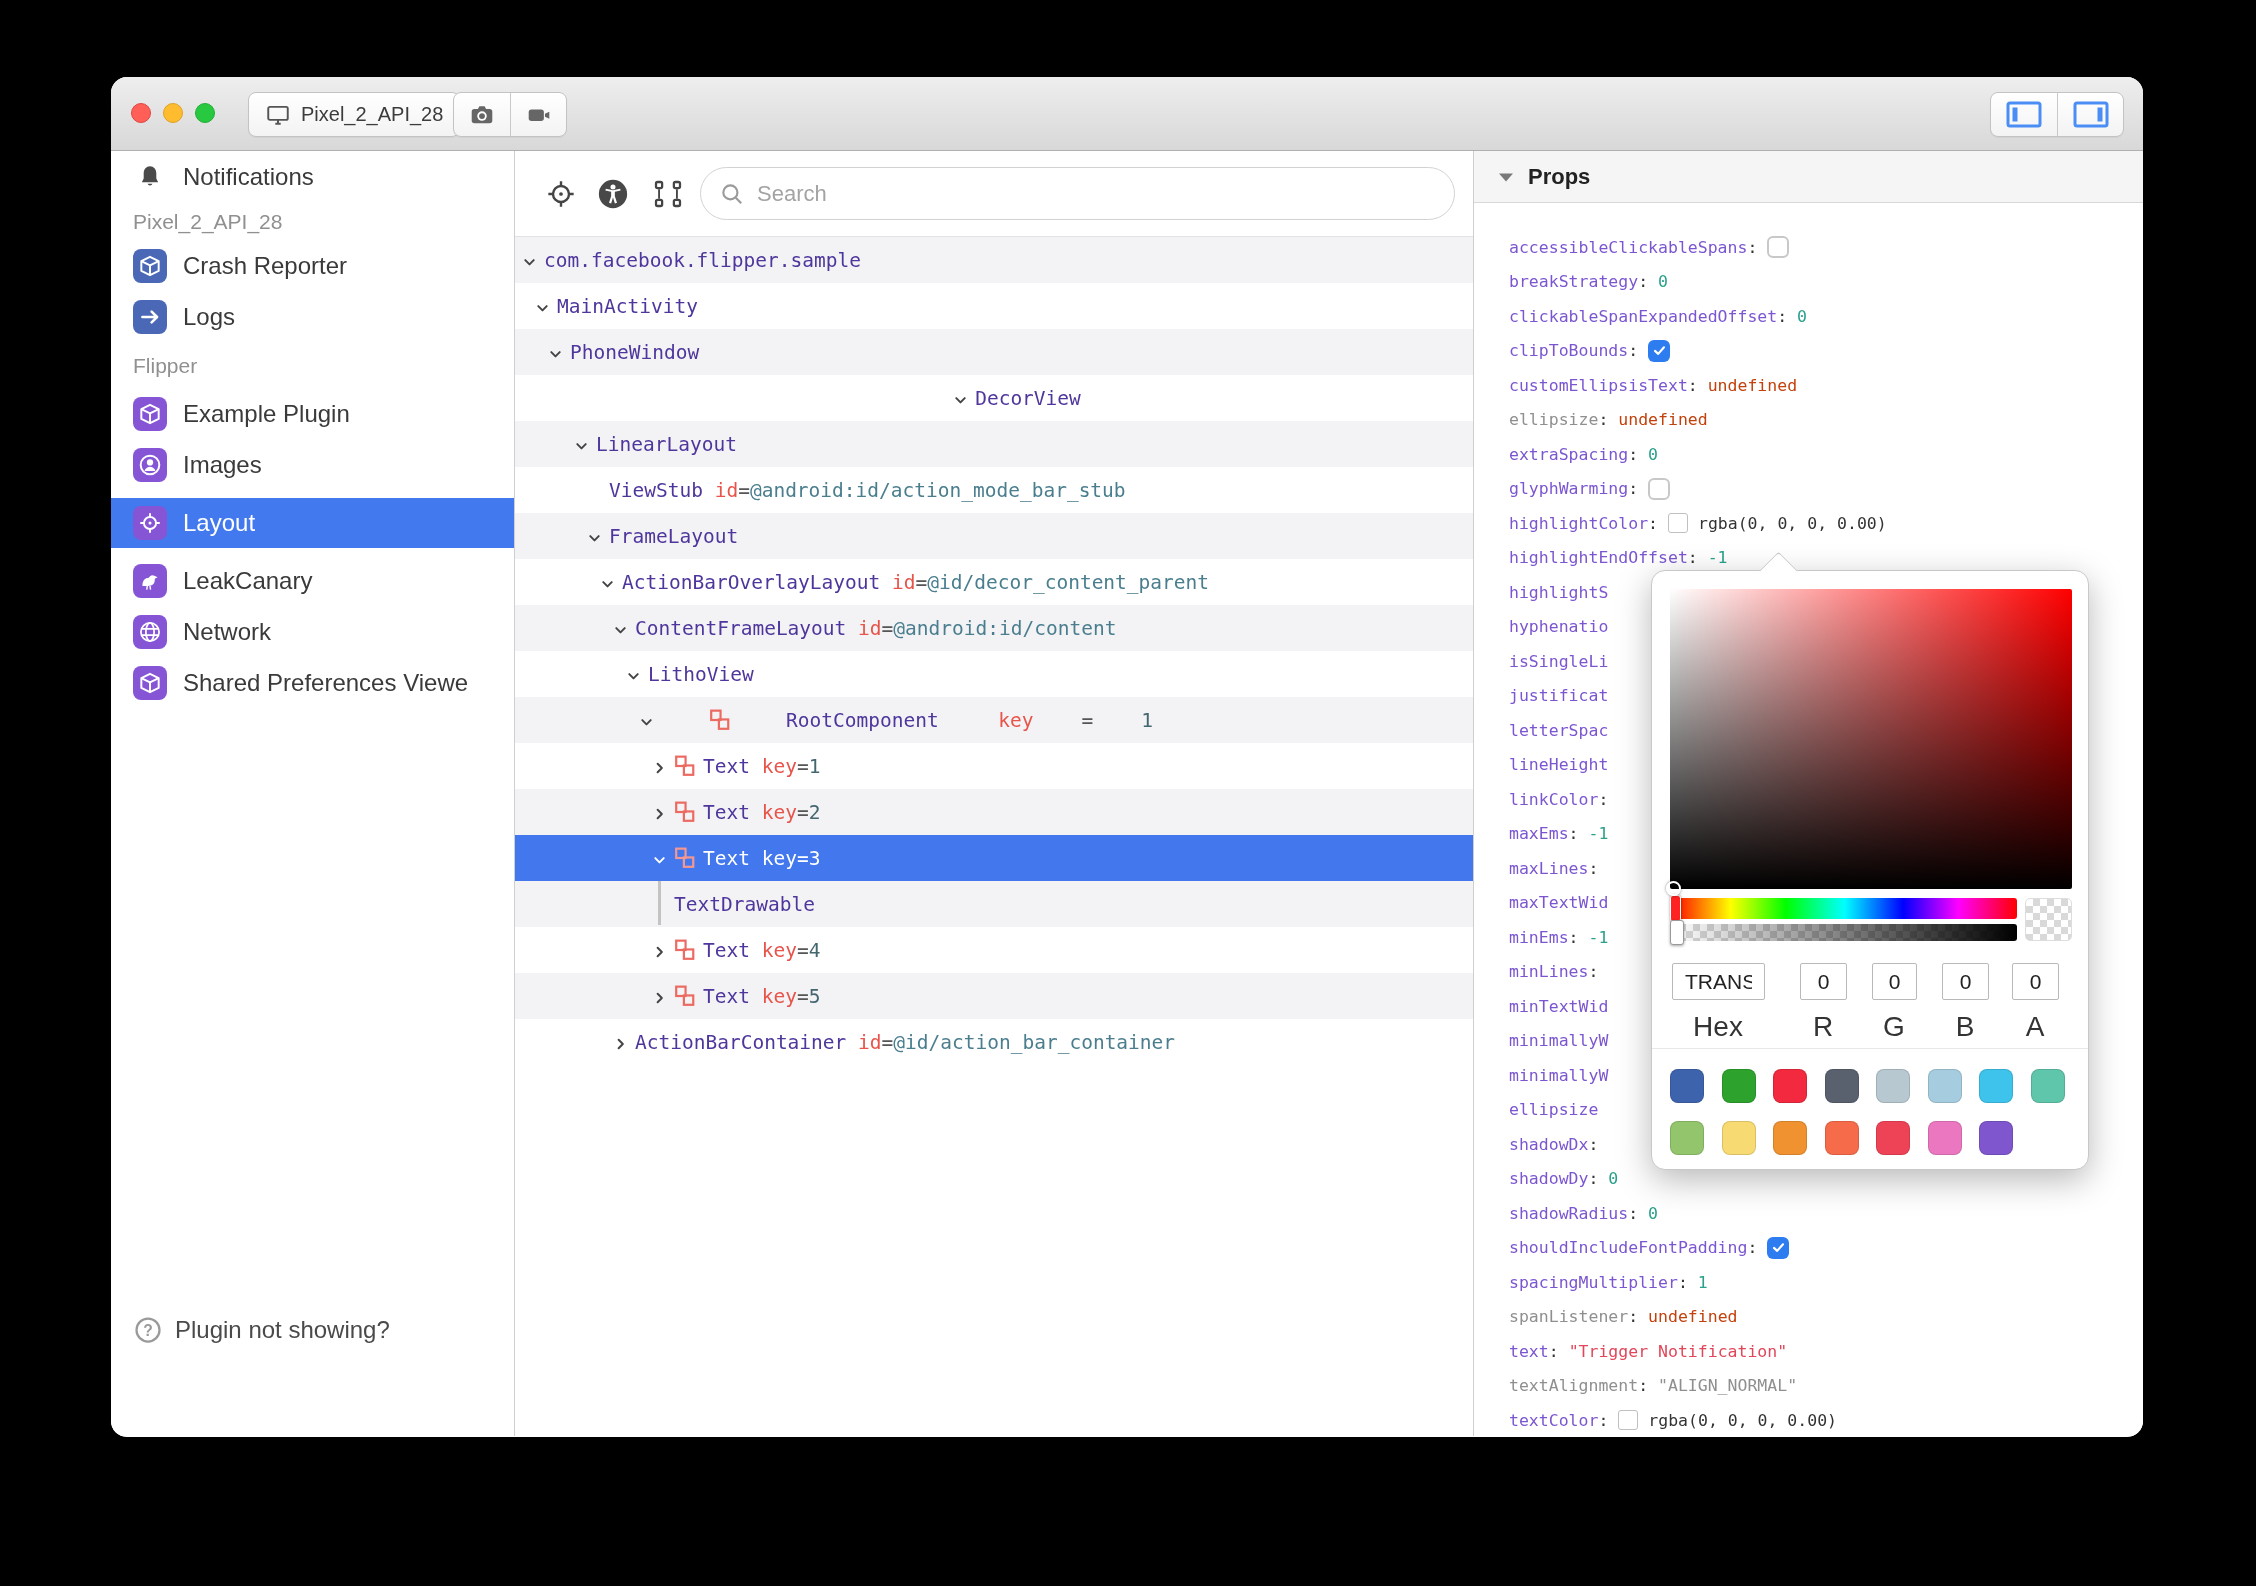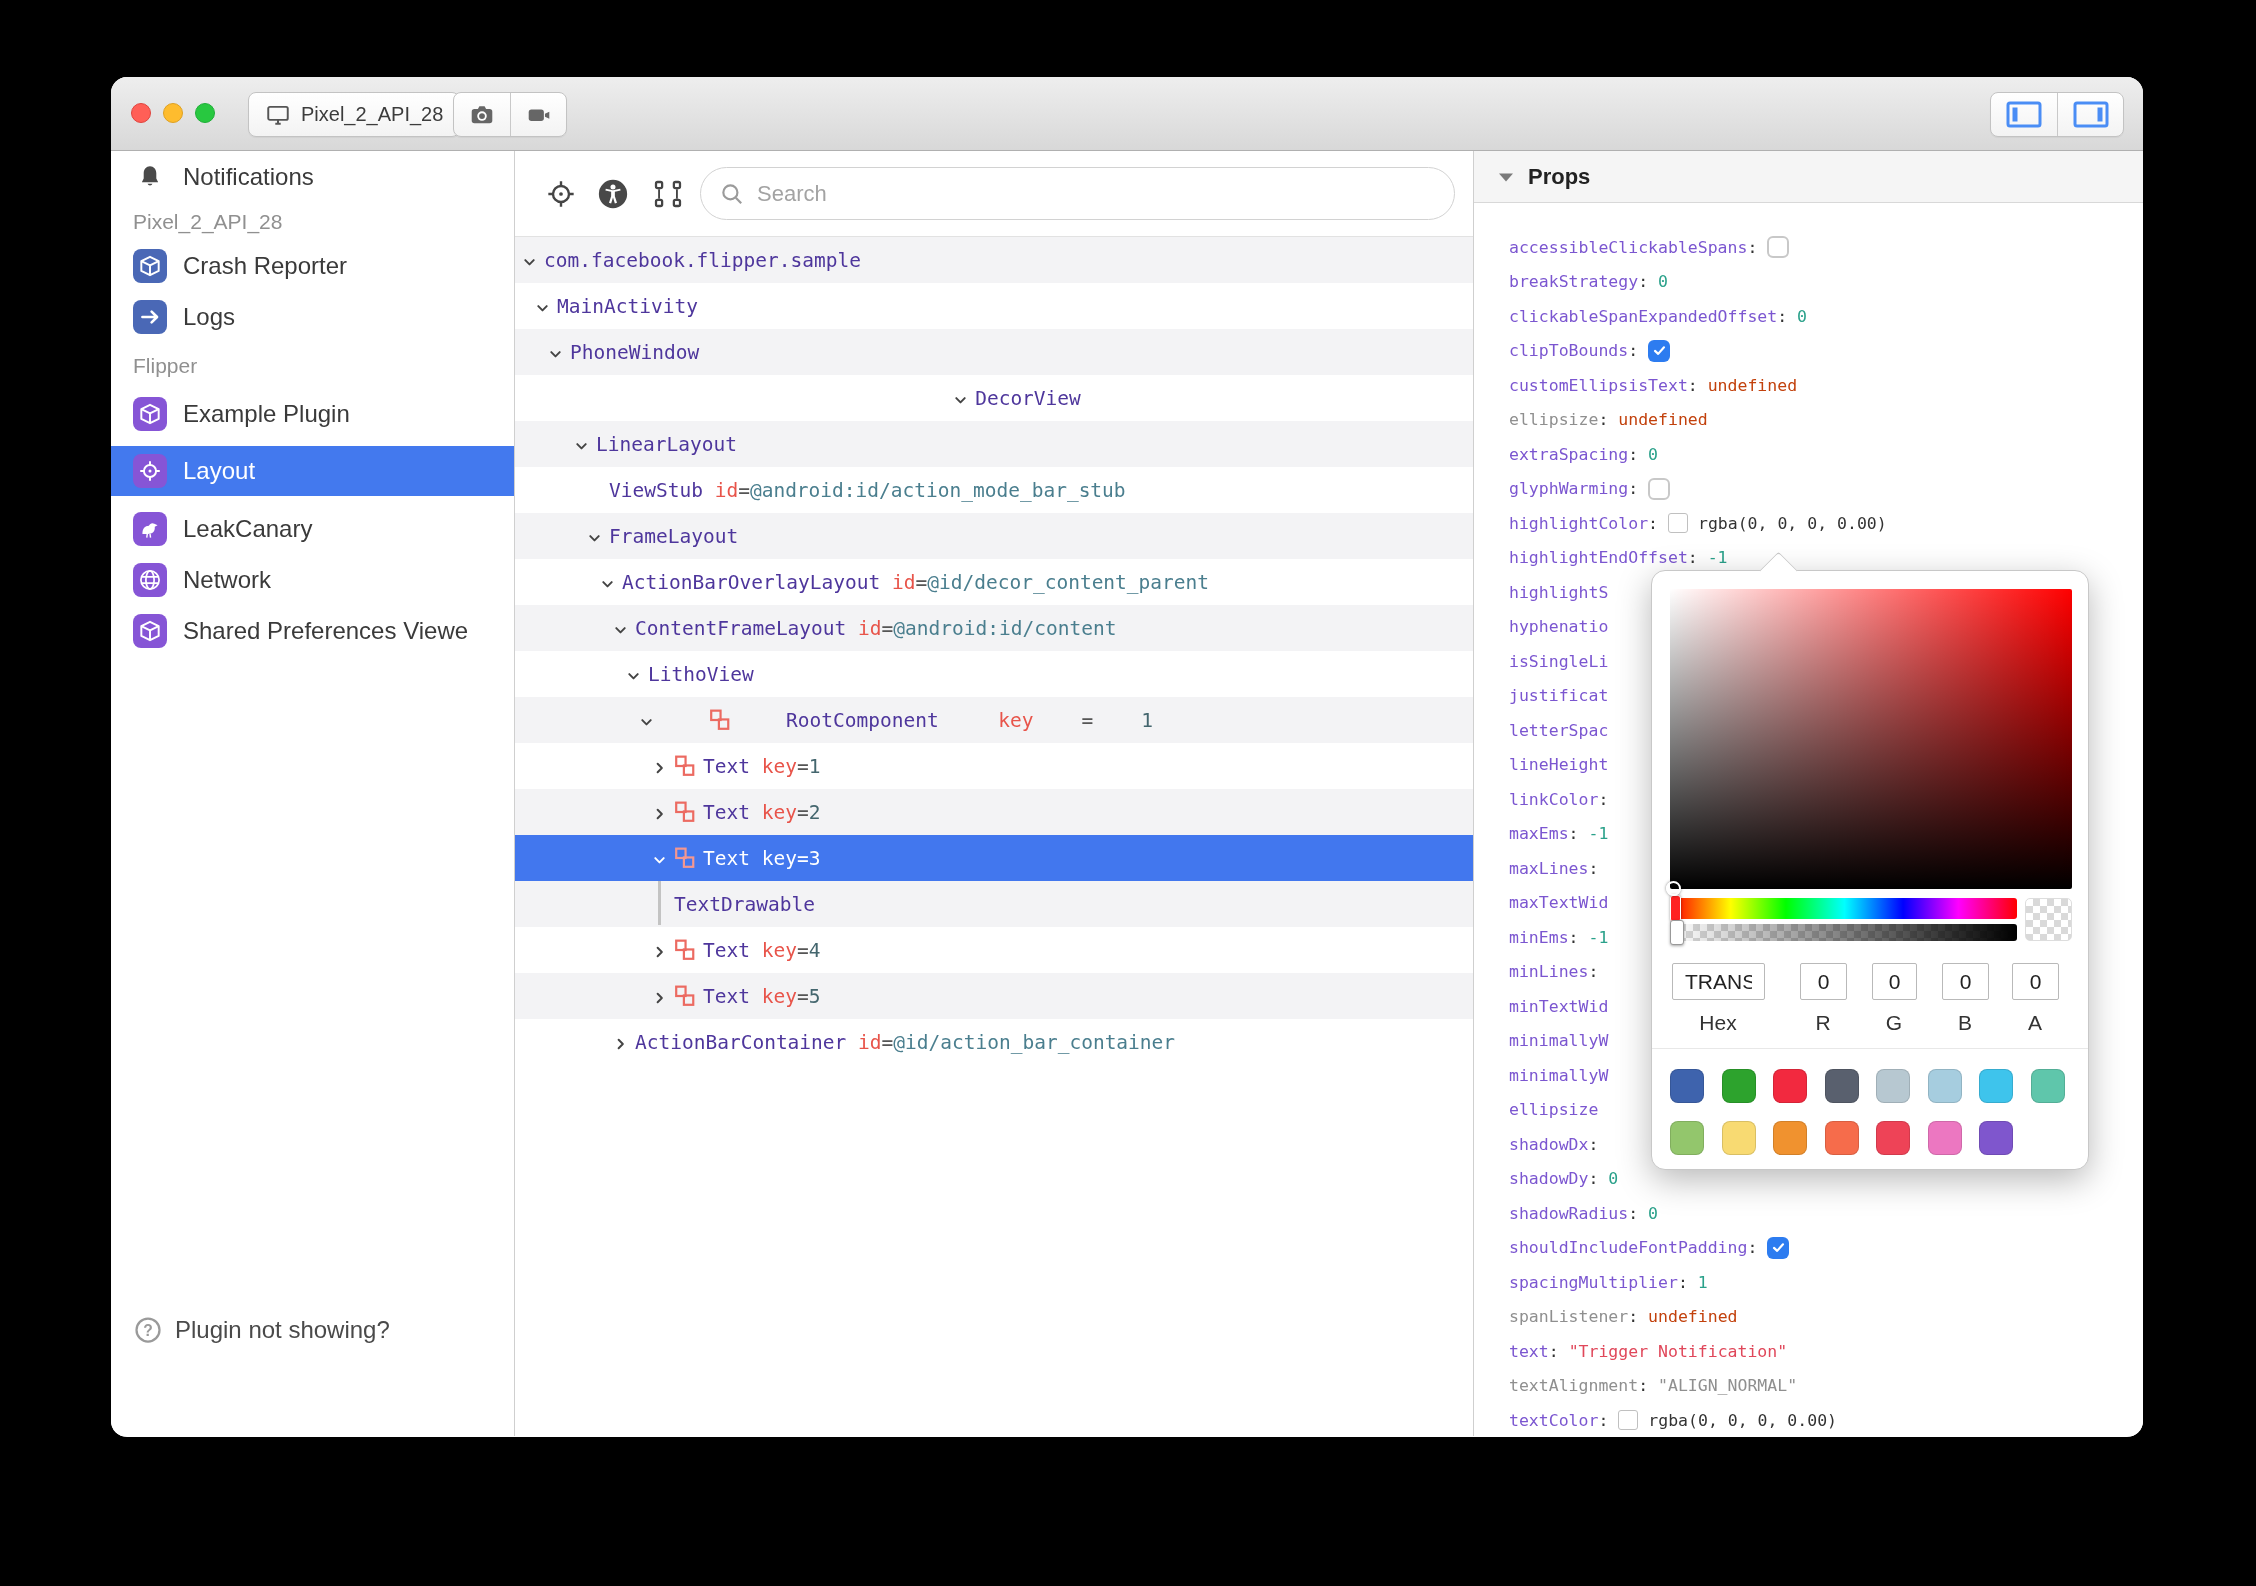--- a/index.html
+++ b/index.html
@@ -103,21 +103,21 @@
     border:1.5px solid #fff;border-radius:3px;box-shadow:0 0 3px rgba(0,0,0,.4);}
   .alpha-bar{position:absolute;left:20px;top:353px;width:345px;height:17px;border-radius:3px;overflow:visible;}
   .alpha-grad{position:absolute;inset:0;border-radius:3px;
     background:linear-gradient(to right,rgba(0,0,0,0),#000);}
   .alpha-handle{position:absolute;left:-2px;top:-4px;width:14px;height:25px;background:#fff;
     border:1px solid #999;border-radius:3px;box-shadow:0 1px 3px rgba(0,0,0,.35);}
   .preview-swatch{position:absolute;left:373px;top:327px;width:47px;height:43px;border:1px solid #ddd;border-radius:5px;}
   .pp-input{position:absolute;top:392px;height:37px;border:1px solid #b9b9b9;border-radius:2px;
     font-size:21px;color:#222;text-align:center;outline:none;background:#fff;padding:12px;
     font-family:"Liberation Sans","DejaVu Sans",sans-serif;}
-  .pp-label{position:absolute;top:440px;font-size:21px;color:#333;transform:translateX(-50%);}
+  .pp-label{position:absolute;top:440px;font-size:28px;color:#333;transform:translateX(-50%);}
   .pp-divider{position:absolute;left:0;top:477px;width:100%;height:1px;background:#e8e8e8;}
   .swatch-row{position:absolute;left:18px;display:flex;gap:17.5px;}
   .swatch{width:34px;height:34px;border-radius:8px;box-shadow:inset 0 0 0 1px rgba(0,0,0,.12);}
 </style>
 </head>
 <body>
 
 <div class="window">
 
   <div class="titlebar">
@@ -211,20 +211,30 @@
           </div>
           <div class="sb-section" style="height: 46px;">Flipper</div>
           <div class="sb-row" style="height: 50px;">
             <span class="plug-icon" style="background: rgb(134, 85, 214);">
               <svg viewBox="0 0 24 24" fill="none" stroke="#fff" stroke-width="1.8" stroke-linejoin="round">
                 <path d="M12 3.5 20 7.5v9L12 20.5 4 16.5v-9z"></path>
                 <path d="M4 7.5 12 11.5 20 7.5M12 11.5v9"></path>
               </svg>
             </span>
             <span>Example Plugin</span>
+          </div>
+          <div class="sb-row" style="height: 52px;">
+            <span class="plug-icon" style="background: rgb(134, 85, 214);">
+              <svg viewBox="0 0 24 24" fill="none">
+                <circle cx="12" cy="12" r="8.6" stroke="#fff" stroke-width="1.8"></circle>
+                <circle cx="12" cy="9.6" r="2.9" fill="#fff"></circle>
+                <path d="M6.9 17.5c1-3 3.2-4 5.1-4s4.1 1 5.1 4" fill="#fff"></path>
+              </svg>
+            </span>
+            <span>Images</span>
           </div>
           <div class="sb-row selected" style="height: 50px; margin-top: 7px;">
             <span class="plug-icon" style="background: rgb(134, 85, 214);">
               <svg viewBox="0 0 24 24" fill="none" stroke="#fff" stroke-width="1.8">
                 <circle cx="12" cy="12" r="5.6"></circle>
                 <path d="M12 3v3.6M12 17.4V21M3 12h3.6M17.4 12H21"></path>
                 <circle cx="12" cy="12" r="1.4" fill="#fff" stroke="none"></circle>
               </svg>
             </span>
             <span>Layout</span>

